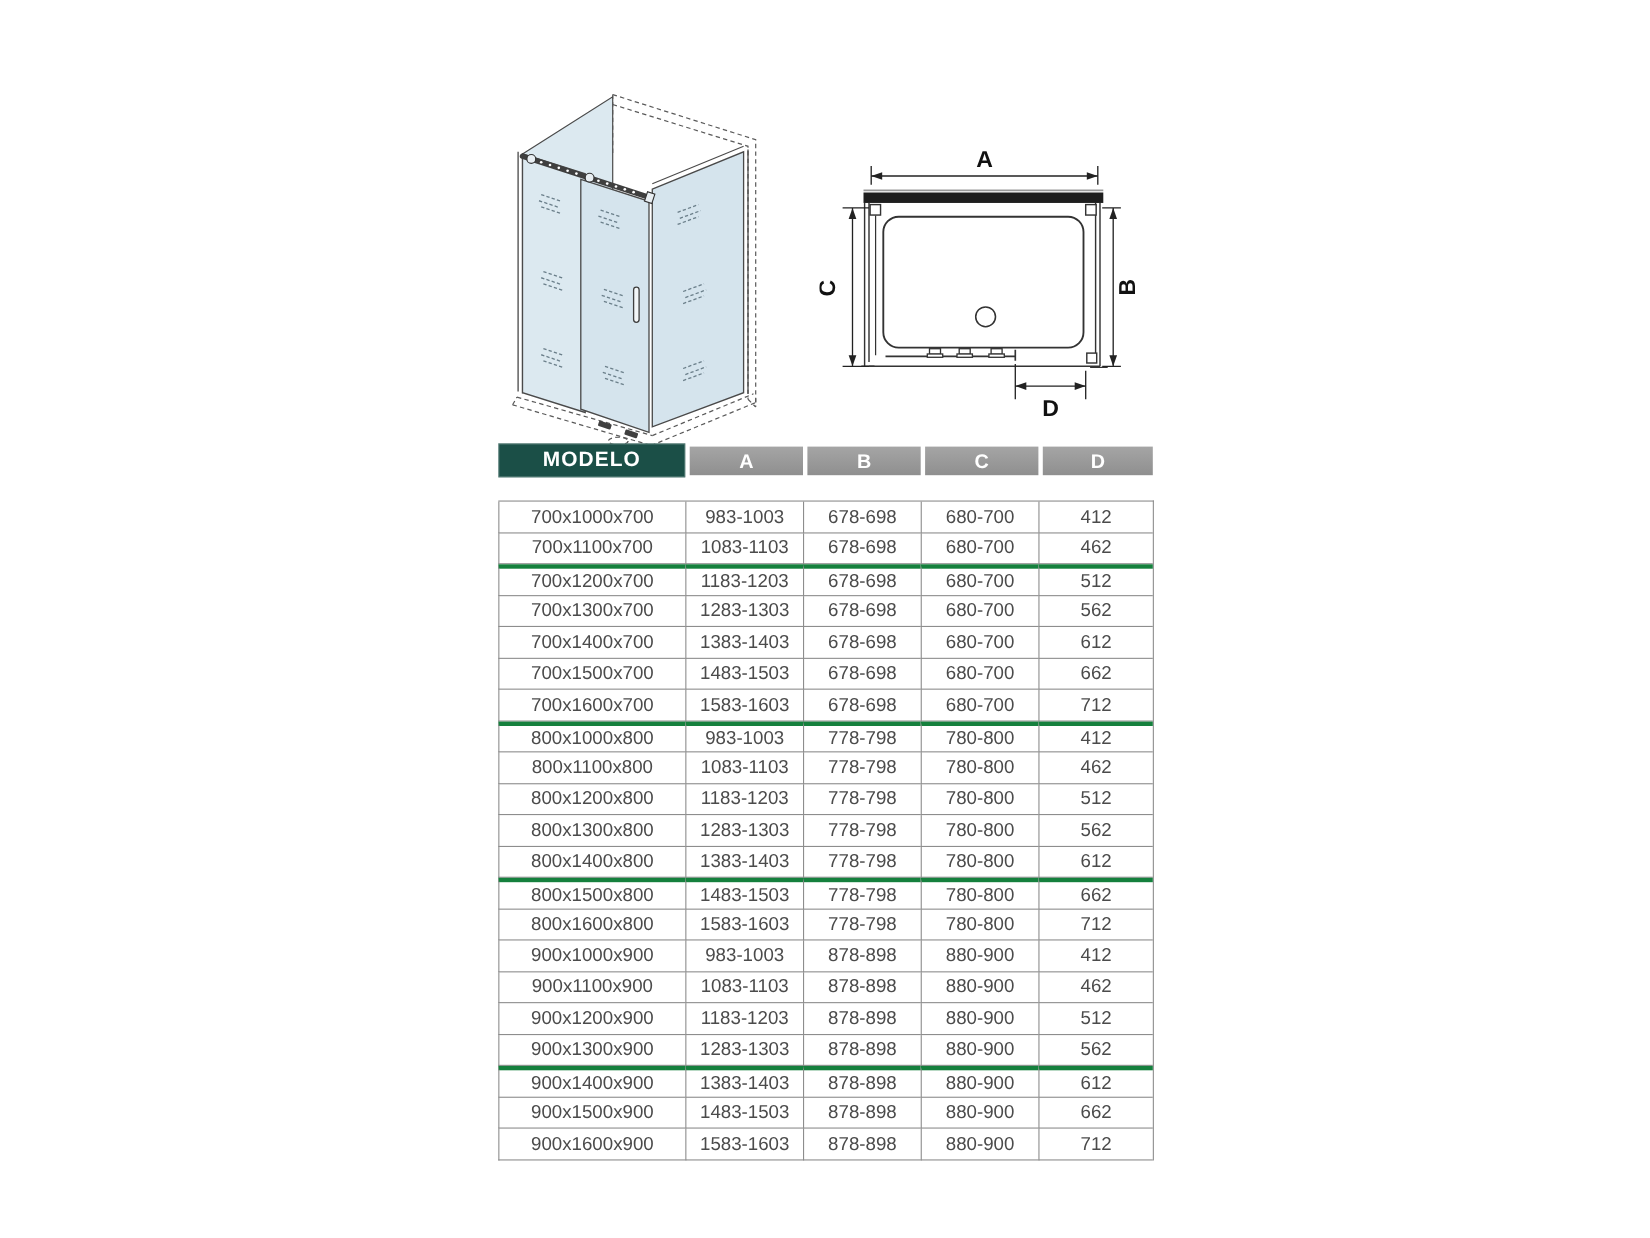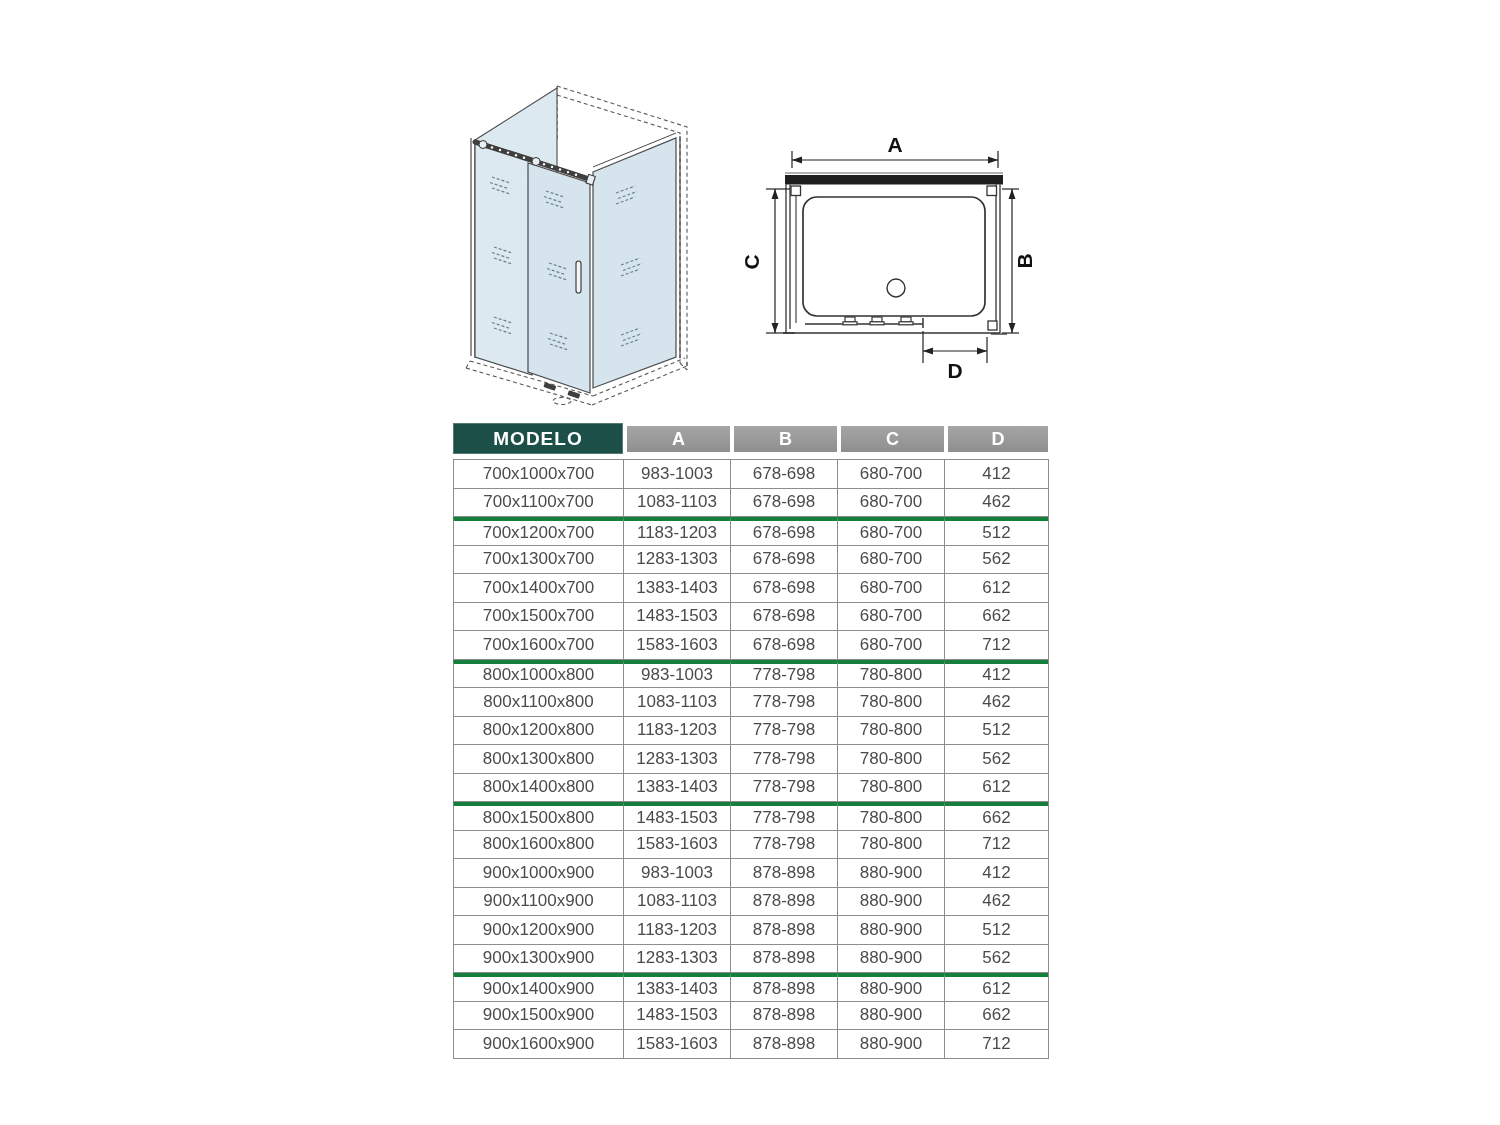--- a/index.html
+++ b/index.html
@@ -3,40 +3,40 @@
 <meta charset="utf-8">
 <style>
   html,body{margin:0;padding:0;background:#ffffff;}
   body{width:1500px;height:1125px;position:relative;font-family:"Liberation Sans",sans-serif;overflow:hidden;}
   .canvas{position:absolute;inset:0;background:#fff;}
 
   .fig-iso{position:absolute;left:440px;top:55px;width:330px;height:360px;}
   .fig-top{position:absolute;left:745px;top:115px;width:325px;height:290px;}
 
   
-  .spec-table{position:absolute;left:453px;top:423px;width:597px;text-align:right;}
+  .spec-table{position:absolute;left:453px;top:403px;width:597px;text-align:right;}
   .thead{display:flex;height:31px;}
   .th-model{
     width:170px;height:31px;
     background:var(--header_teal,#1b4f47);
     color:var(--header_text,#fff);
     font-size:19px;font-weight:bold;letter-spacing:1px;
     display:flex;align-items:center;justify-content:center;
     box-shadow:inset 0 0 0 1px rgba(255,255,255,.25);
   }
   .th-dim{
     width:103px;height:26px;margin-top:3px;margin-left:4px;
     background:linear-gradient(var(--header_gray,#a2a2a2),var(--header_gray_dark,#8f8f8f));
     color:var(--header_text,#fff);
     font-size:18px;font-weight:bold;
     display:flex;align-items:center;justify-content:center;
   }
   .th-dim.last{width:100px;}
   .tbody{
-    margin-top:5px;
+    margin-top:21px;
     border-top:1px solid var(--border,#8d8d8d);
     border-right:1px solid var(--border,#8d8d8d);
     width:595px;
   }
   .row{display:grid;grid-template-columns:170px 107px 107px 107px 104px;height:28.5px;}
   .row.group-top .cell{border-top:4px solid #15803d;}
   .cell{
     border-left:1px solid var(--border,#8d8d8d);
     border-bottom:1px solid var(--border,#8d8d8d);
     display:flex;align-items:center;justify-content:center;

